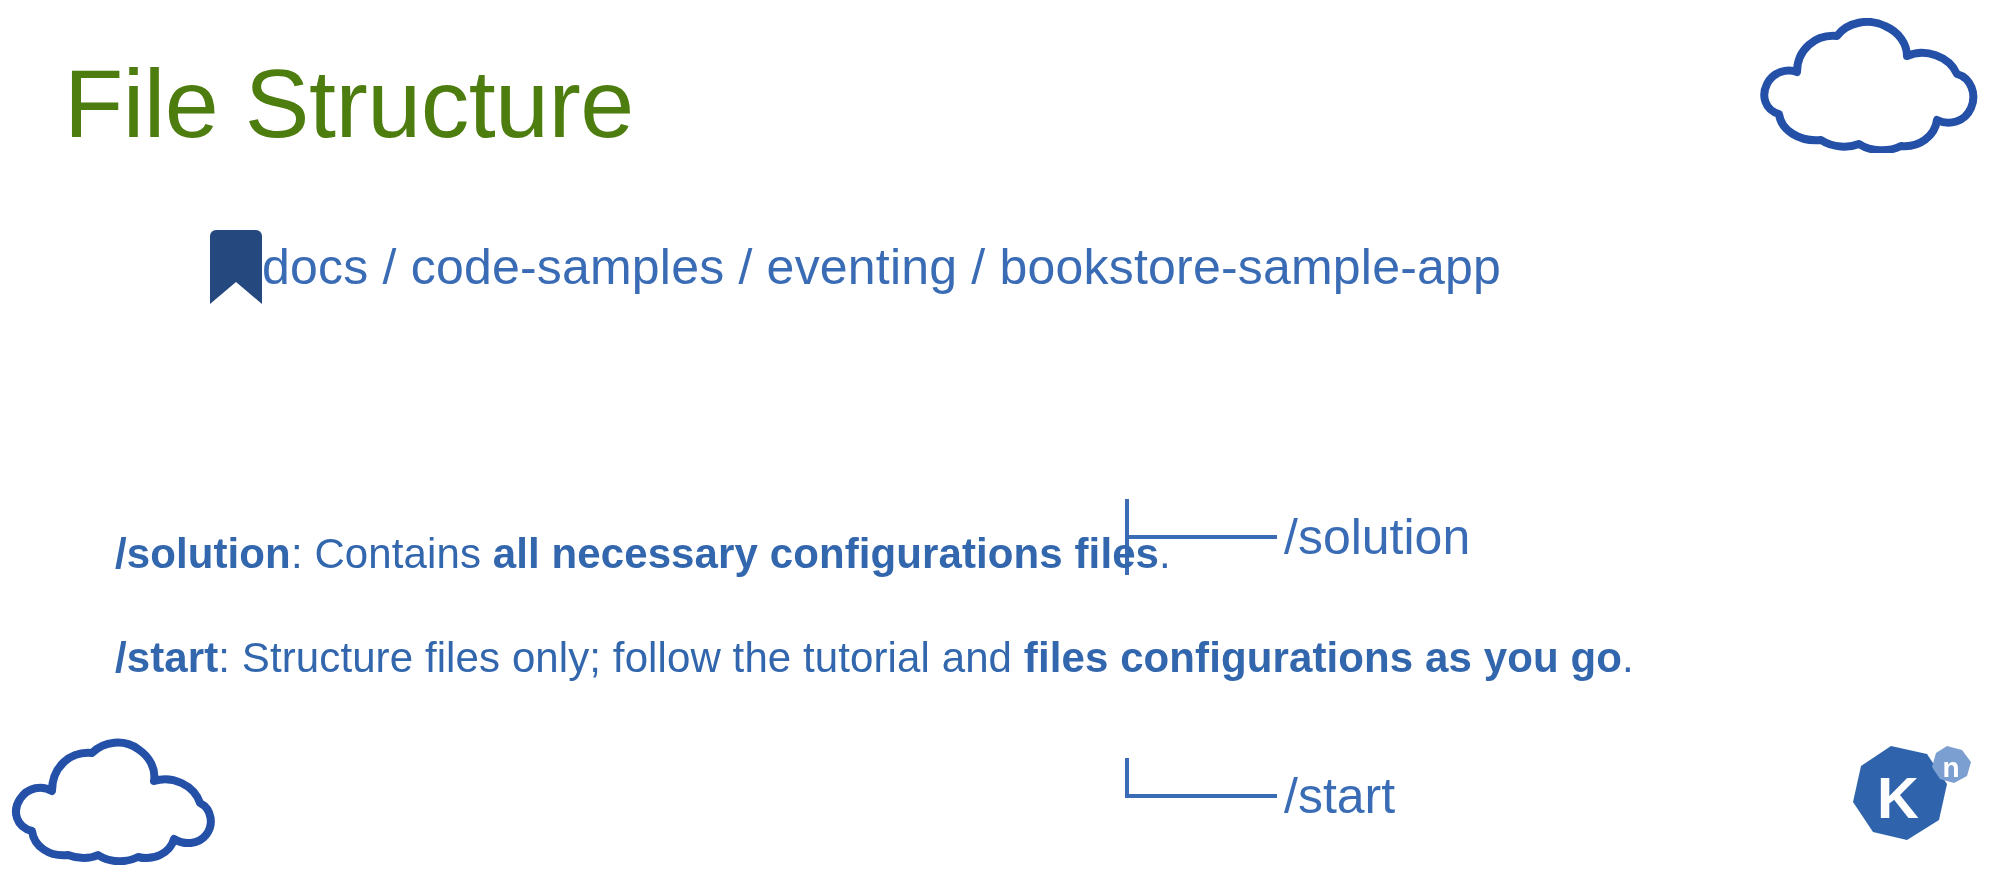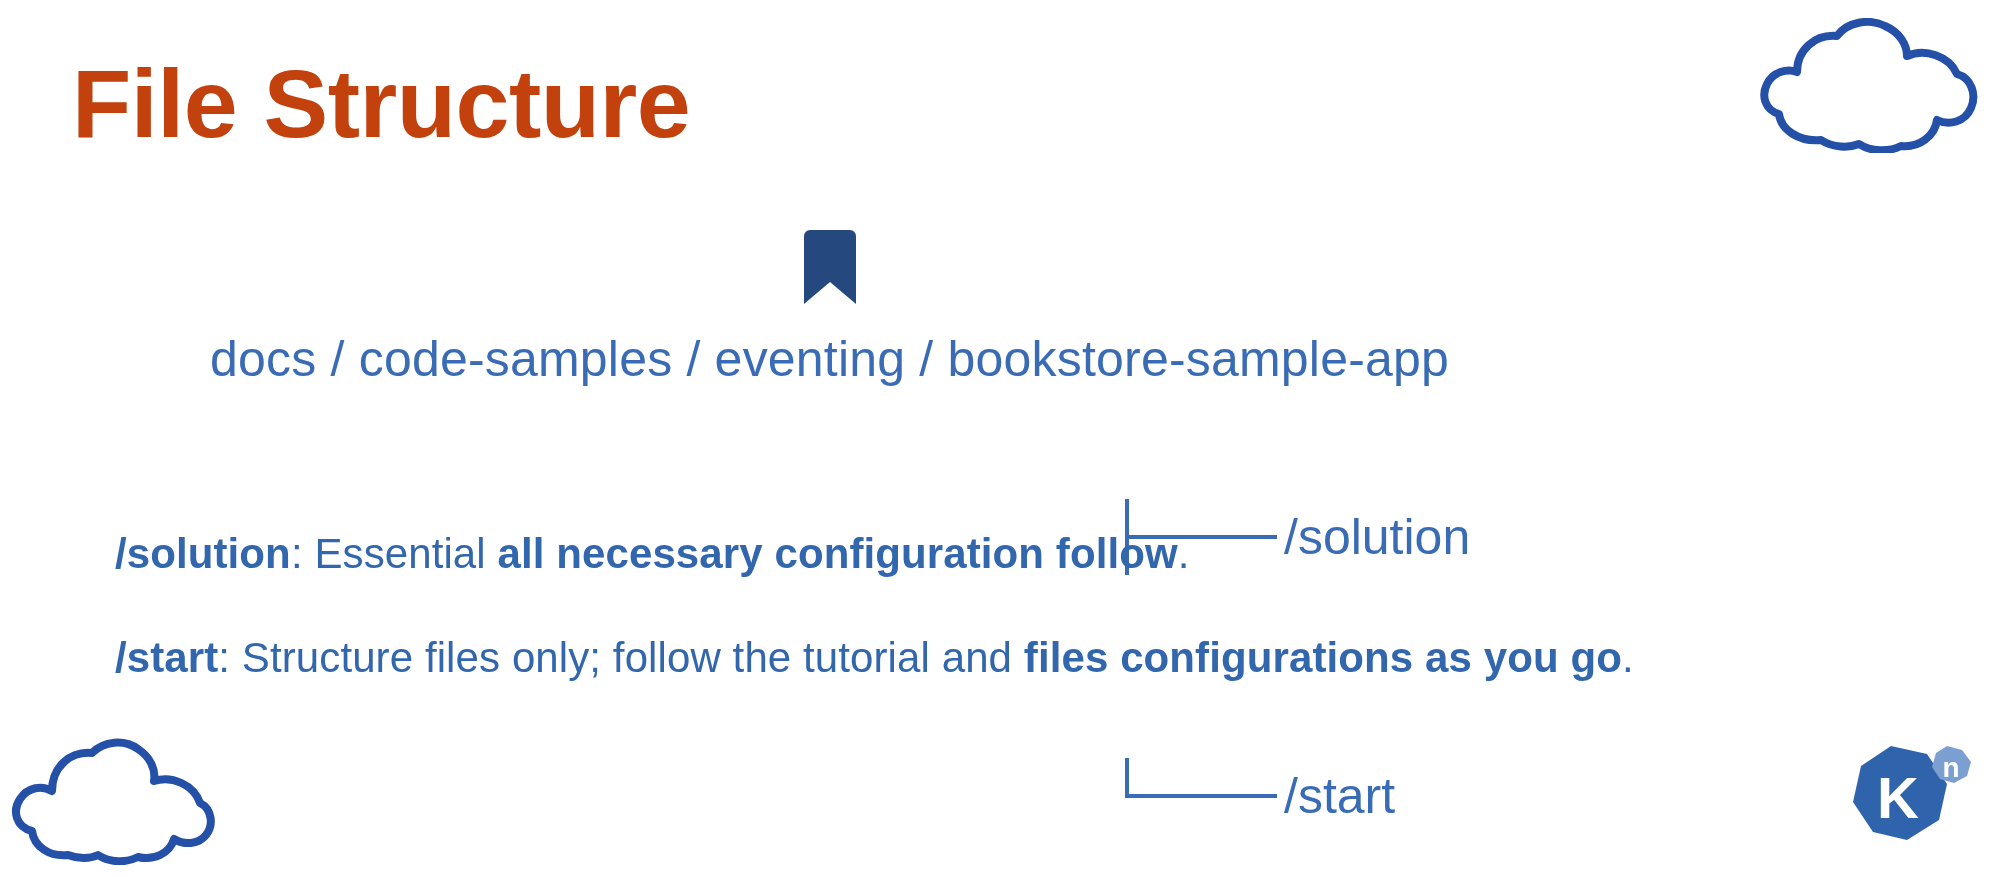--- a/index.html
+++ b/index.html
@@ -14,40 +14,38 @@
     height: 877px;
     position: relative;
     overflow: hidden;
     font-family: "Liberation Sans", sans-serif;
     -webkit-font-smoothing: antialiased;
   }
 
   
   .slide-title {
     position: absolute;
-    left: 72px;
+    left: 64px;
     top: 48px;
     font-size: 97px;
-    font-weight: 700;
+    font-weight: 400;
     letter-spacing: -0.5px;
-    color: #c2410c;
+    color: #4d7c0f;
     line-height: 1.15;
     white-space: nowrap;
   }
 
   
   .path-row {
     position: absolute;
     left: 210px;
     top: 230px;
     display: flex;
     align-items: center;
-    gap: 30px;
-    white-space: nowrap;
-    flex-direction: column;
+    white-space: nowrap;
   }
   .bookmark-icon {
     width: 52px;
     height: 74px;
     display: block;
     flex: 0 0 auto;
   }
   .path-text {
     font-size: 50px;
     font-weight: 400;
@@ -162,21 +160,21 @@
     <span class="tree-connector elbow">
       <span class="v-line"></span>
         <span class="h-line"></span>
     </span>
     <span class="tree-label">/start</span>
   </div>
 
 </div>
 
 <div class="body-block body-line-1">
-  <span class="body-text"><b>/solution</b><span>: Essential </span><b>all necessary configuration follow</b><span>.</span></span>
+  <span class="body-text"><b>/solution</b><span>: Contains </span><b>all necessary configurations files</b><span>.</span></span>
 </div>
 
 <div class="body-block body-line-2">
   <span class="body-text"><b>/start</b><span>: Structure files only; follow the tutorial and </span><b>files configurations as you go</b><span>.</span></span>
 </div>
 
 <svg class="cloud cloud-top-right" viewBox="0 0 220 135" aria-hidden="true">
   <path d="M62 122
            C40 124 22 112 20 96
            C6 92 2 78 8 66

